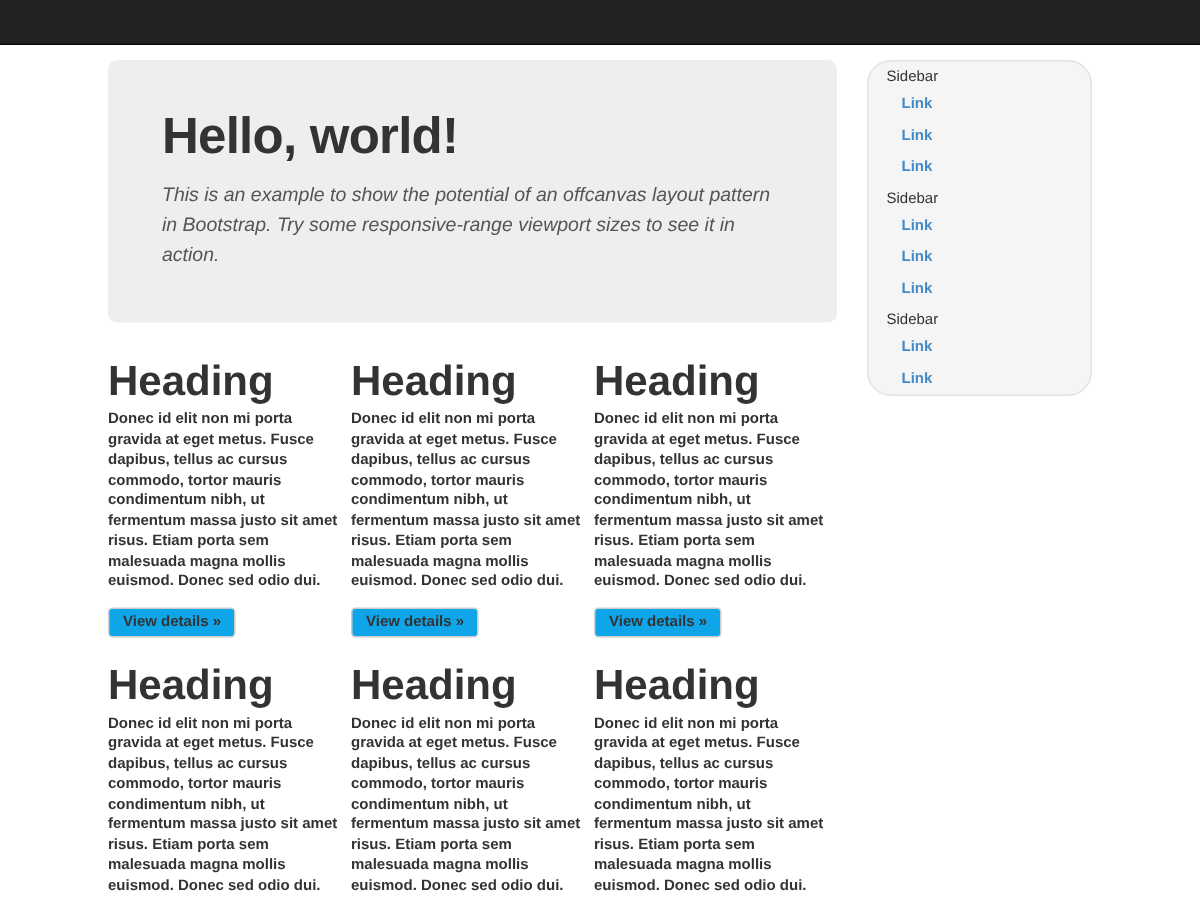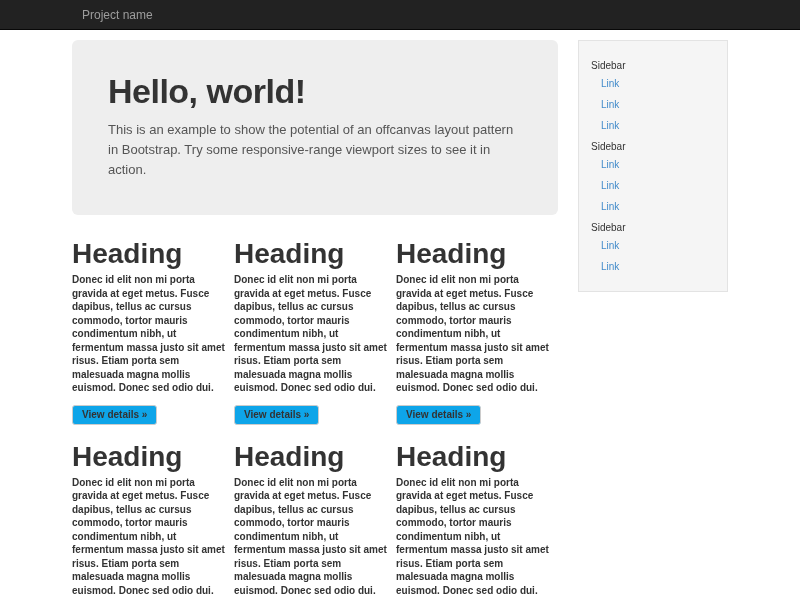--- a/index.html
+++ b/index.html
@@ -62,20 +62,21 @@
     font-weight: bold;
     color: #333;
     letter-spacing: -0.5px;
   }
   .jumbotron p {
     margin: 0;
     font-size: 13px;
     line-height: 20px;
     color: #555;
     max-width: 420px;
+    font-style: italic;
   }
 
   
   .cards-row { display: flex; margin-top: 27px; }
   .cards-row.second { margin-top: 20px; }
   .card { width: 160px; margin-right: 7px; }
   .card h2 {
     margin: 0 0 8px 0;
     font-size: 28px;
     line-height: 23px;
@@ -103,50 +104,50 @@
     line-height: 10px;
   }
 
   
   .sidebar {
     width: 150px;
     flex: 0 0 150px;
     align-self: flex-start;
     background: #f5f5f5;
     border: 1px solid #e3e3e3;
-    border-radius: 0;
-    padding: 14px 0;
+    border-radius: 16px;
+    padding: 0 0;
   }
   .sidebar-group-title {
     font-size: 10px;
     color: #333;
     padding: 5px 12px 2px 12px;
   }
   .sidebar-link {
     display: block;
     font-size: 10px;
     color: #428bca;
     text-decoration: none;
     padding: 5px 12px 5px 22px;
     cursor: pointer;
+    font-weight: bold;
   }
 
   
   .footer-hr {
     border: none;
     border-top: 1px solid #e7e7e7;
     margin: 16px 0 0 0;
   }
 </style>
 </head>
 <body>
 
 <nav class="navbar">
   <div class="navbar-inner">
-    <a class="brand">Project name</a>
   </div>
 </nav>
 
 <div class="container">
   <div class="row-top">
 
     <div class="main-col">
       <div class="jumbotron">
         <h1>Hello, world!</h1>
         <p>This is an example to show the potential of an offcanvas layout pattern in Bootstrap. Try some responsive-range viewport sizes to see it in action.</p>

